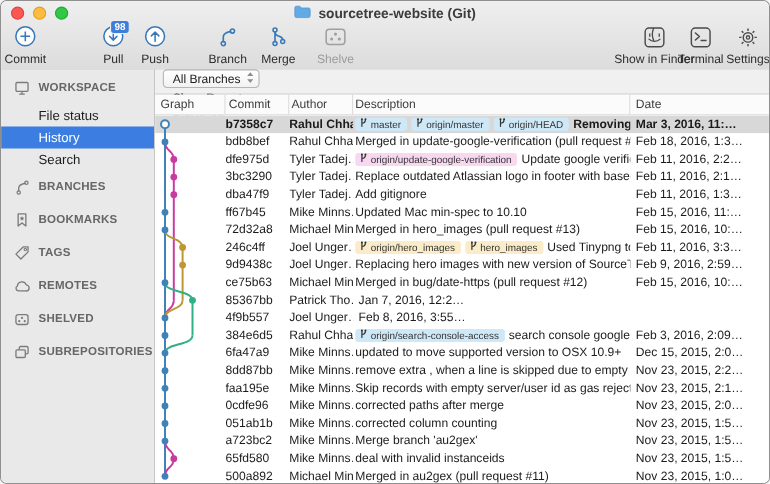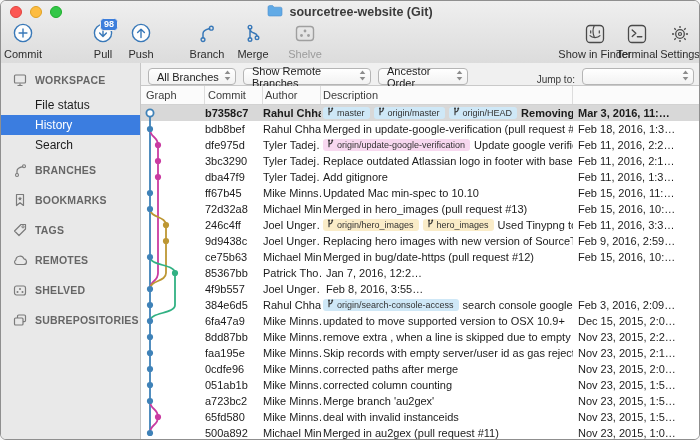--- a/index.html
+++ b/index.html
@@ -22,21 +22,21 @@
 
   
   .sidebar{position:absolute;left:0;top:62px;bottom:0;width:140px;box-sizing:border-box;background:#e9e9e9;border-right:1px solid #c6c6c6;padding-top:2px;}
   .side-sec{height:30px;display:flex;align-items:center;}
   .side-ico{width:18px;margin-left:10px;margin-right:6px;display:flex;align-items:center;justify-content:center;}
   .side-label{font-size:10.5px;font-weight:700;color:#666;letter-spacing:.2px;}
   .side-item{height:20px;display:flex;align-items:center;padding-left:34px;font-size:12px;color:#1c1c1c;}
   .side-item.sel{background:#3b7de0;color:#fff;}
 
   
-  .filterbar{position:absolute;left:140px;top:62px;width:560px;height:23px;box-sizing:border-box;background:#f0f0f0;border-bottom:1px solid #c9c9c9;display:flex;align-items:flex-end;padding:0 7px;gap:7px;}
+  .filterbar{position:absolute;left:140px;top:62px;width:560px;height:23px;box-sizing:border-box;background:#f0f0f0;border-bottom:1px solid #c9c9c9;display:flex;align-items:flex-start;padding:0 7px;gap:7px;flex-direction:column;}
   .select{height:17px;box-sizing:border-box;background:linear-gradient(#ffffff,#f2f2f2);border:1px solid #b5b5b5;border-radius:4px;font-size:11px;color:#222;display:inline-flex;align-items:center;justify-content:space-between;padding:0 3px 0 8px;}
   .jump-label{margin-left:auto;font-size:10px;font-weight:400;color:#383838;}
 
   
   .thead{position:absolute;left:140px;top:85px;width:560px;height:19px;box-sizing:border-box;background:#fbfbfb;border-bottom:1px solid #d2d2d2;display:flex;font-size:11px;color:#3d3d3d;}
   .th{box-sizing:border-box;border-right:1px solid #ddd;display:flex;align-items:center;}
   .tbody{position:absolute;left:140px;top:104px;width:560px;height:336px;background:#fff;overflow:hidden;}
   #graph-svg{position:absolute;left:0;top:0;pointer-events:none;}
   .row{display:flex;height:16px;font-size:11px;color:#1b1b1b;}
   .row.selected{background:#d8d8d8;}
@@ -264,20 +264,21 @@
             <path d="M4.5 11.4L1.7 8h5.6z" fill="#8d8d8d"></path>
           </svg></span>
       </div>
     </div>
 
   <div class="thead" id="thead">
       <div class="th" style="width: 64px; flex: 0 0 auto; padding-left: 5px;">Graph</div>
       <div class="th" style="width: 58px; flex: 0 0 auto; padding-left: 3px;">Commit</div>
       <div class="th" style="width: 58px; flex: 0 0 auto; padding-left: 2px;">Author</div>
       <div class="th" style="width: 252px; flex: 0 0 auto; padding-left: 2px;">Description</div>
+      <div class="th" style="flex: 1 1 0%; border-right: none; padding-left: 5px;">Date</div>
     </div>
 
   <div class="tbody" id="tbody">
     <svg id="graph-svg" width="64" height="336">
         <line x1="9" y1="8" x2="9" y2="328" stroke="#3f82b8" stroke-width="1.8"></line>
         <path d="M9 24 C9 33 17 31 17 40" fill="none" stroke="#c93ba1" stroke-width="1.8"></path>
         <line x1="17" y1="40" x2="17" y2="168" stroke="#c93ba1" stroke-width="1.8"></line>
         <path d="M17 168 C17 177 9 175 9 184" fill="none" stroke="#c93ba1" stroke-width="1.8"></path>
         <path d="M9 104 C9 113 25 111 25 120" fill="none" stroke="#bd9733" stroke-width="1.8"></path>
         <line x1="25" y1="120" x2="25" y2="168" stroke="#bd9733" stroke-width="1.8"></line>

